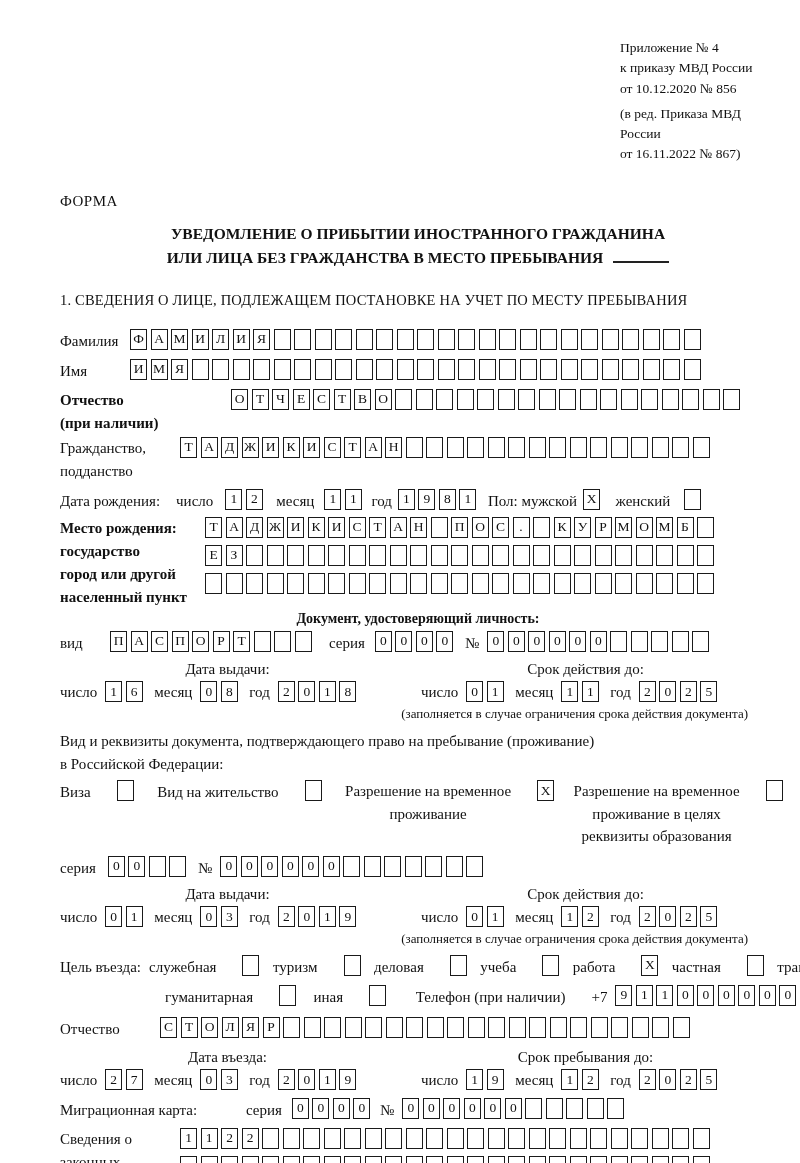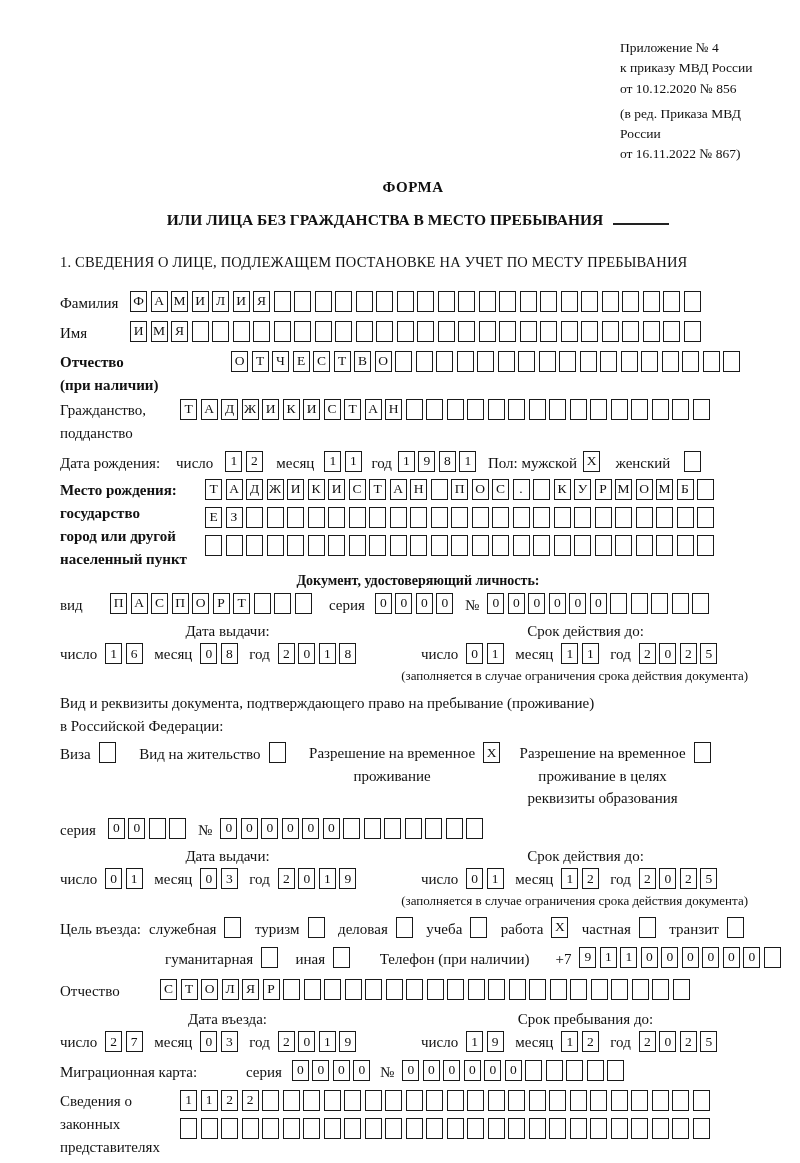--- a/index.html
+++ b/index.html
@@ -6,21 +6,21 @@
   html,body { margin:0; padding:0; background:#fff; }
   .page {
     width: 800px; height: 1163px; overflow: hidden;
     background: #fff; color: #111;
     font-family: "Liberation Serif", "DejaVu Serif", serif;
     padding: 38px 24px 10px 60px;
     position: relative;
   }
   .hdr { margin-left: 560px; font-size: 13.5px; line-height: 1.5; }
   .hdr .sub { margin-top: 5px; }
-  .forma { text-align: center; padding-right: 10px; font-weight: bold; font-size: 15px; margin-top: 14px; letter-spacing: .5px; }
+  .forma { text-align: left; padding-right: 10px; font-weight: normal; font-size: 15px; margin-top: 28px; letter-spacing: .5px; }
   .title { text-align: center; font-weight: bold; font-size: 15.5px; line-height: 1.55; margin-top: 12px; }
   .blank { display: inline-block; width: 56px; border-bottom: 2px solid #222; margin-left: 10px; }
   .sec-heading { font-weight: normal; font-size: 14.5px; margin-top: 22px; letter-spacing: .2px; }
 
   .row { display: flex; align-items: flex-start; }
   .lbl { font-size: 15px; line-height: 24px; white-space: nowrap; flex: none; }
   .lbl2 { font-size: 15px; line-height: 23px; flex: none; }
   .w70 { width: 70px; } .w145 { width: 145px; font-weight: bold; } .w120 { width: 120px; }
   .cells { display: flex; flex: none; }
   .cell {
@@ -30,21 +30,21 @@
   }
   .rowgap { margin-bottom: 7px; }
   .center-bold { text-align: center; font-weight: bold; font-size: 14px; }
   .two-col { font-size: 15px; }
   .col1 { width: 335px; text-align: center; flex: none; }
   .col2 { flex: 1; text-align: center; }
   .dategrp { display: flex; align-items: center; gap: 8px; flex: none; }
   .dg1 { width: 335px; } 
   .note-right { text-align: right; padding-right: 28px; font-size: 13px; }
   .intro { font-size: 15px; line-height: 1.55; }
-  .opt { display: flex; align-items: flex-start; gap: 8px; flex: none; }
+  .opt { display: flex; align-items: flex-start; gap: 26px; flex: none; }
   .opt .lbl { line-height: 24px; }
   .opt-lines { text-align: center; font-size: 15px; line-height: 1.5; font-family: Liberation Serif, serif; }
   .mt2{margin-top:2px}.mt4{margin-top:4px}.mt6{margin-top:6px}.mt8{margin-top:8px}.mt20{margin-top:20px}
   .ml6{margin-left:6px}.ml8{margin-left:8px}.ml10{margin-left:10px}.ml12{margin-left:12px}
   .ml14{margin-left:14px}.ml16{margin-left:16px}.ml20{margin-left:20px}.ml26{margin-left:26px}
 </style>
 </head>
 <body>
 
 <div class="page">
@@ -54,20 +54,21 @@
     <div>к приказу МВД России</div>
     <div>от 10.12.2020 № 856</div>
     <div class="sub">
       <div>(в ред. Приказа МВД России</div>
       <div>от 16.11.2022 № 867)</div>
     </div>
   </div>
   <div class="forma">ФОРМА</div>
 
   <div class="title">
+    <div>УВЕДОМЛЕНИЕ О ПРИБЫТИИ ИНОСТРАННОГО ГРАЖДАНИНА</div>
     <div><span>ИЛИ ЛИЦА БЕЗ ГРАЖДАНСТВА В МЕСТО ПРЕБЫВАНИЯ</span><span class="blank"></span></div>
   </div>
 
   <div class="sec-heading">1. СВЕДЕНИЯ О ЛИЦЕ, ПОДЛЕЖАЩЕМ ПОСТАНОВКЕ НА УЧЕТ ПО МЕСТУ ПРЕБЫВАНИЯ</div>
 
   <div class="row mt20">
     <span class="lbl w70">Фамилия</span>
     <span class="cells">
         <span class="cell">Ф</span>
         <span class="cell">А</span>

